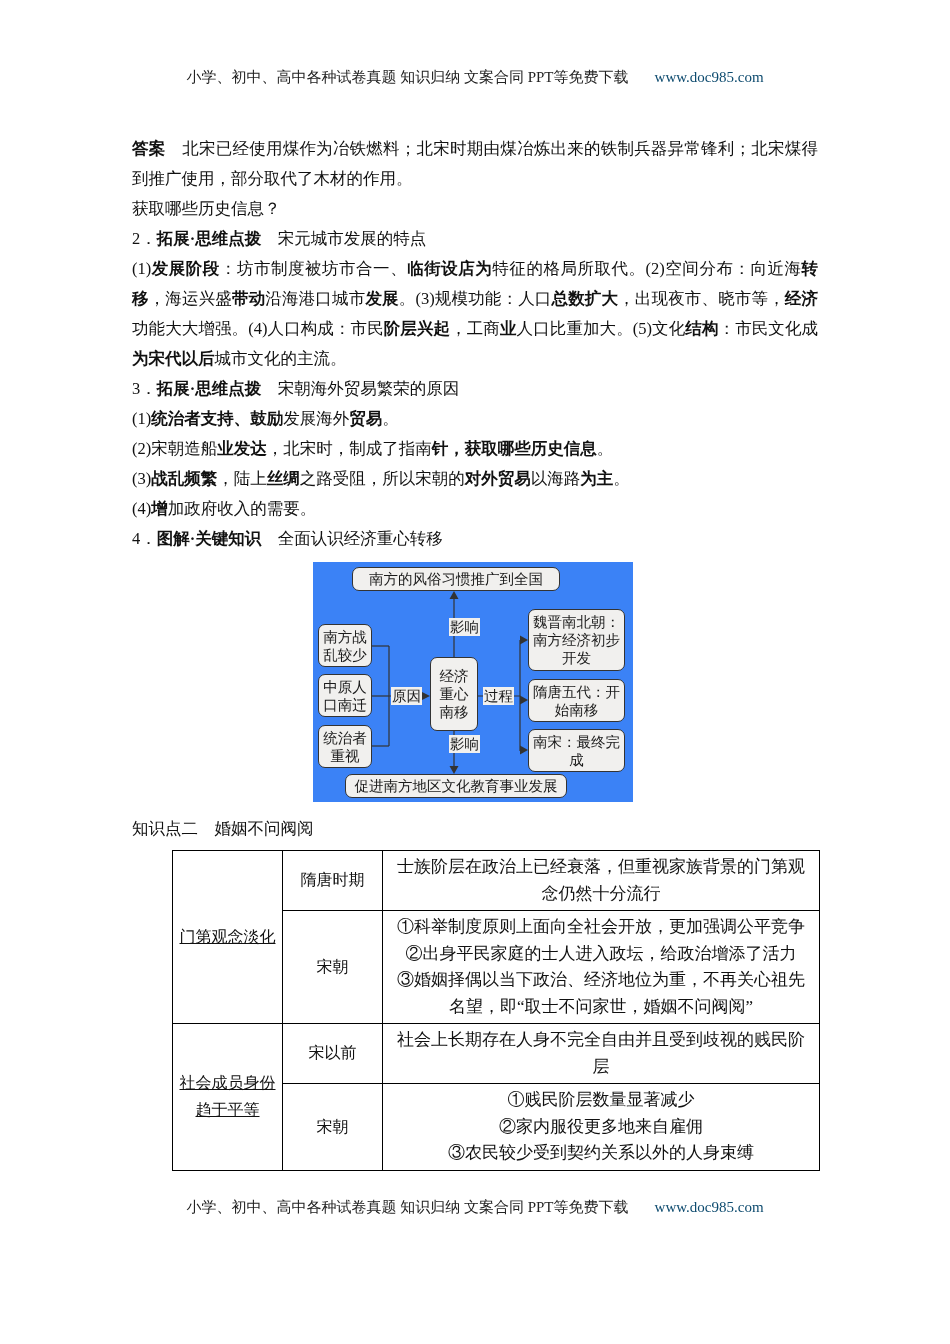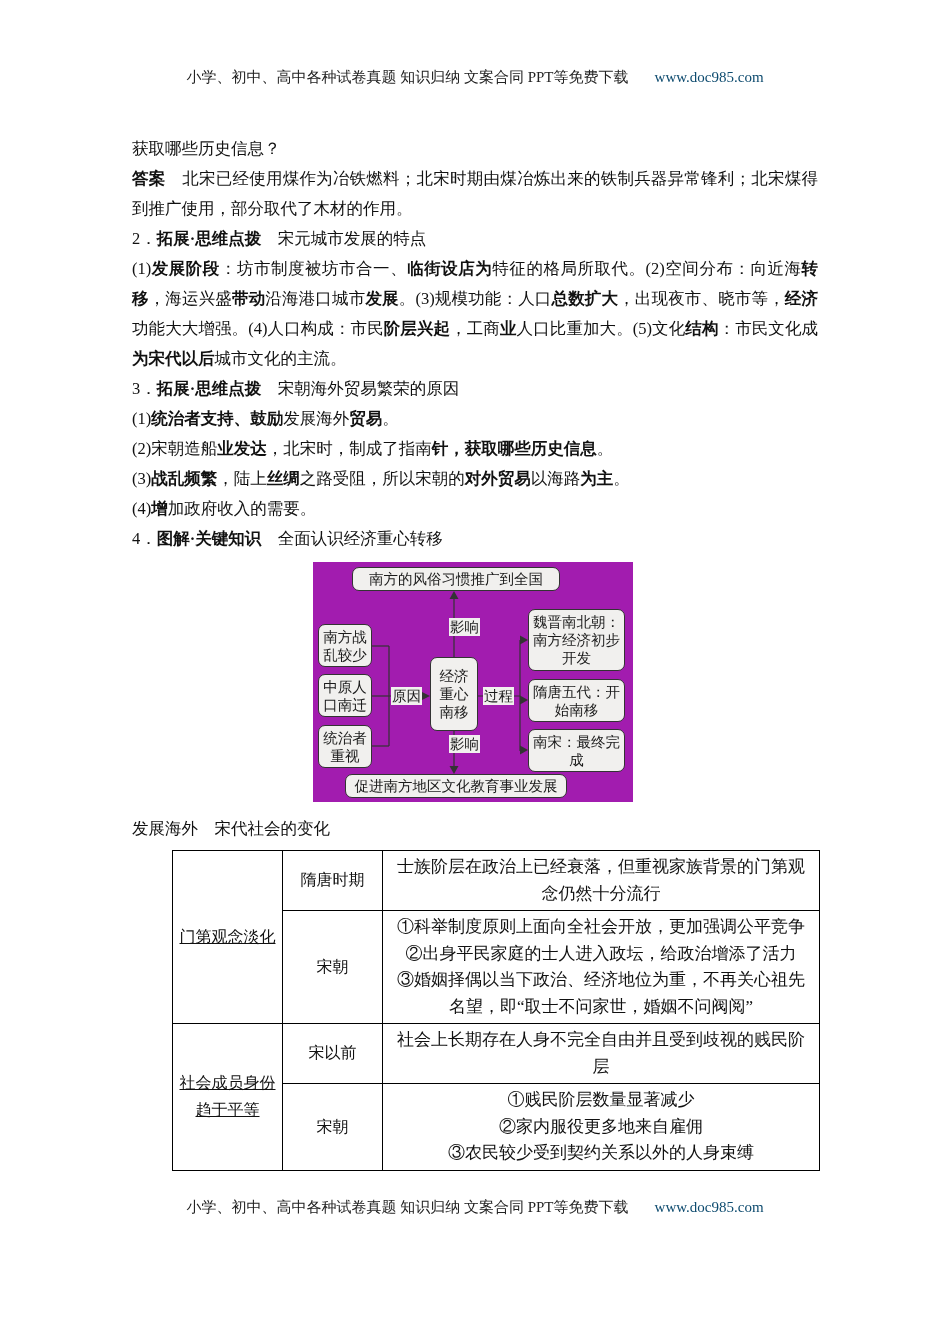--- a/index.html
+++ b/index.html
@@ -24,21 +24,21 @@
     position:absolute; top:134px; left:132px; width:686px;
     font-size:16.5px; line-height:30px; text-align:justify;
   }
   .para { margin:0; }
   .rb { font-weight:bold; }
 
   
   .diagram {
     position:relative; width:320px; height:240px;
     margin:8px 0 0 181px;
-    background:#a21caf;
+    background:#3b82f6;
     font-size:14.5px; line-height:18px; text-align:center; color:#1a1a1a;
   }
   .diagram svg { position:absolute; left:0; top:0; z-index:0; }
   .dbox {
     position:absolute; z-index:1;
     border:1.2px solid #333333; border-radius:7px;
     background:#f1f0ee;
     display:flex; align-items:center; justify-content:center;
     padding:0 3px;
   }
@@ -78,22 +78,22 @@
 </head>
 <body>
 
 <div class="page">
 
   <div class="header">
     <span>小学、初中、高中各种试卷真题 知识归纳 文案合同 PPT等免费下载</span><a class="site-link" href="#">www.doc985.com</a>
   </div>
 
   <div class="content">
+    <p class="para"><span class="rb">答案</span><span>　北宋已经使用煤作为冶铁燃料；北宋时期由煤冶炼出来的铁制兵器异常锋利；北宋煤得到推广使用，部分取代了木材的作用。</span></p>
     <p class="para"><span>获取哪些历史信息？</span></p>
-    <p class="para"><span class="rb">答案</span><span>　北宋已经使用煤作为冶铁燃料；北宋时期由煤冶炼出来的铁制兵器异常锋利；北宋煤得到推广使用，部分取代了木材的作用。</span></p>
     <p class="para"><span>2．</span><span class="rb">拓展·思维点拨</span><span>　宋元城市发展的特点</span></p>
     <p class="para"><span>(1)</span><span class="rb">发展阶段</span><span>：坊市制度被坊市合一、</span><span class="rb">临街设店为</span><span>特征的格局所取代。(2)空间分布：向近海</span><span class="rb">转移</span><span>，海运兴盛</span><span class="rb">带动</span><span>沿海港口城市</span><span class="rb">发展</span><span>。(3)规模功能：人口</span><span class="rb">总数扩大</span><span>，出现夜市、晓市等，</span><span class="rb">经济</span><span>功能大大增强。(4)人口构成：市民</span><span class="rb">阶层兴起</span><span>，工商</span><span class="rb">业</span><span>人口比重加大。(5)文化</span><span class="rb">结构</span><span>：市民文化成</span><span class="rb">为宋代以后</span><span>城市文化的主流。</span></p>
     <p class="para"><span>3．</span><span class="rb">拓展·思维点拨</span><span>　宋朝海外贸易繁荣的原因</span></p>
     <p class="para"><span>(1)</span><span class="rb">统治者支持、鼓励</span><span>发展海外</span><span class="rb">贸易</span><span>。</span></p>
     <p class="para"><span>(2)宋朝造船</span><span class="rb">业发达</span><span>，北宋时，制成了指南</span><span class="rb">针，获取哪些历史信息</span><span>。</span></p>
     <p class="para"><span>(3)</span><span class="rb">战乱频繁</span><span>，陆上</span><span class="rb">丝绸</span><span>之路受阻，所以宋朝的</span><span class="rb">对外贸易</span><span>以海路</span><span class="rb">为主</span><span>。</span></p>
     <p class="para"><span>(4)</span><span class="rb">增</span><span>加政府收入的需要。</span></p>
     <p class="para"><span>4．</span><span class="rb">图解·关键知识</span><span>　全面认识经济重心转移</span></p>
 
     <div class="diagram">
@@ -126,21 +126,21 @@
       <div class="dbox box-rb1">魏晋南北朝：南方经济初步开发</div>
       <div class="dbox box-rb2">隋唐五代：开始南移</div>
       <div class="dbox box-rb3">南宋：最终完成</div>
       <div class="dbox box-bottom">促进南方地区文化教育事业发展</div>
       <div class="dlabel lbl-cause">原因</div>
       <div class="dlabel lbl-process">过程</div>
       <div class="dlabel lbl-effect-top">影响</div>
       <div class="dlabel lbl-effect-bot">影响</div>
     </div>
 
-    <p class="para section-title">发展海外　宋代社会的变化</p>
+    <p class="para section-title">知识点二　婚姻不问阀阅</p>
 
     <table class="ktable">
       <tbody>
         <tr>
           <td class="cat" rowspan="2">门第观念淡化</td>
           <td class="period">隋唐时期</td>
           <td class="desc">
             <div>士族阶层在政治上已经衰落，但重视家族背景的门第观念仍然十分流行</div>
           </td>
         </tr>

